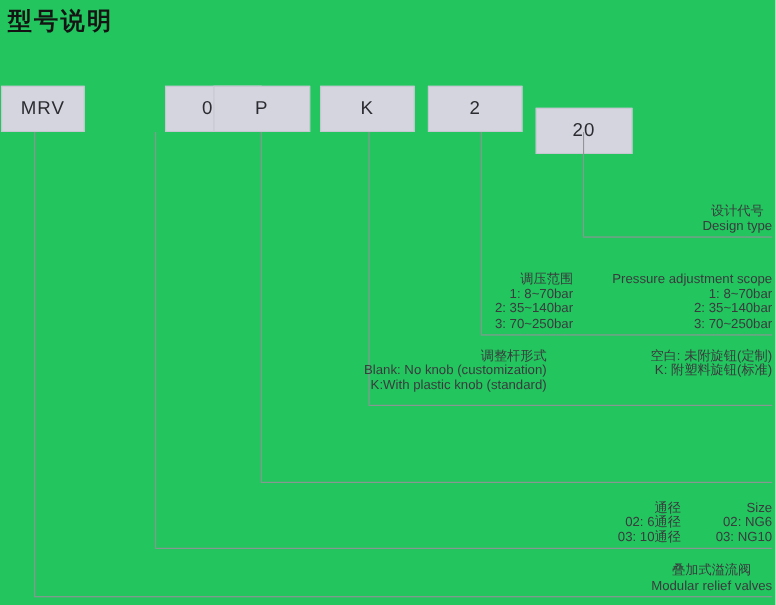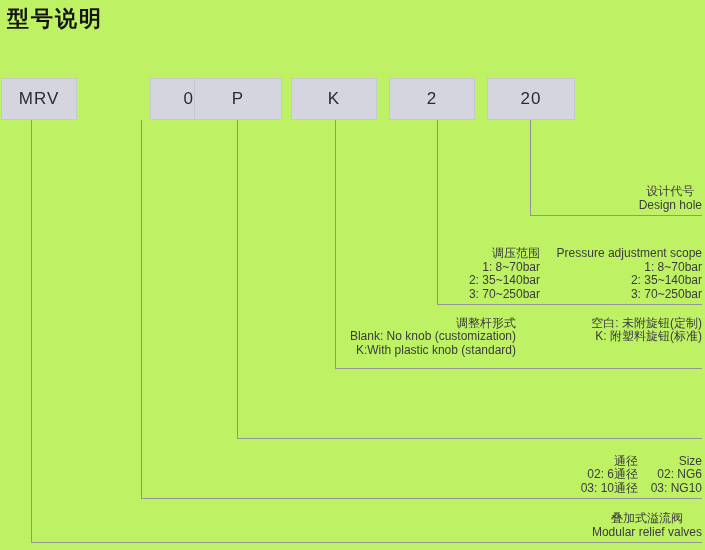--- a/index.html
+++ b/index.html
@@ -1,36 +1,36 @@
 <!DOCTYPE html>
 <html><head>
 <meta charset="utf-8">
 <style>
   html,body { margin:0; padding:0; background:#fff; }
   .page {
-    position:relative; width:705px; height:550px; background:#bef264;
+    position:relative; width:705px; height:550px; background:#22c55e;
     font-family:"Liberation Sans","DejaVu Sans",sans-serif; color:#3b3b3e;
     overflow:hidden;
   }
   .title {
     position:absolute; left:7px; top:4px;
     font-size:22px; font-weight:bold; color:#141414; letter-spacing:2px;
   }
   .mbox {
     position:absolute; top:78px; height:42px; box-sizing:border-box;
     background:#d4d5de; border:1px solid #c6c7d1;
     display:flex; align-items:center; justify-content:center;
     font-size:17px; color:#2b2b31; letter-spacing:1px;
   }
   #box-mrv {left:1px;   width:76px;}
   #box-02  {left:102px;  width:88px;margin-left:48px;}
   #box-p   {left:194px; width:88px;}
   #box-k   {left:291px; width:86px;}
   #box-2   {left:389px; width:86px;}
-  #box-20  {left:487px; width:88px;}
+  #box-20  {left:487px; width:88px;margin-top:20px;}
 
   .vline { position:absolute; width:1px; background:#93939a; top:120px; }
   #v-mrv {left:31px;  height:422px;}
   #v-02  {left:141px; height:378px;}
   #v-p   {left:237px; height:318px;}
   #v-k   {left:335px; height:248px;}
   #v-2   {left:437px; height:184px;}
   #v-20  {left:530px; height:95px;}
 
   .hline { position:absolute; height:1px; background:#93939a; }
@@ -39,21 +39,21 @@
   #h-k   {left:335px; top:368px; width:367px;}
   #h-p   {left:237px; top:438px; width:465px;}
   #h-02  {left:141px; top:498px; width:561px;}
   #h-mrv {left:31px;  top:542px; width:671px;}
 
   .label-block {
     position:absolute; right:3px;
     font-size:12px; line-height:13.5px; color:#3b3b3e;
   }
   .one-col span { display:block; text-align:center; white-space:pre; }
-  .two-col { display:grid; column-gap:2px; }
+  .two-col { display:grid; column-gap:21px; }
   .two-col span { text-align:right; white-space:pre; }
 
   #sec-design   { bottom:338px; }
   #sec-pressure { bottom:249px; grid-template-columns:auto 160px; }
   #sec-adjust   { bottom:193px; grid-template-columns:auto 184px; }
   #sec-function { bottom:115px; grid-template-columns:auto 178px; }
   #sec-size     { bottom:55px;  grid-template-columns:auto 62px;margin-left:20px;  }
   #sec-product  { bottom:11px; }
 </style>
 </head>
@@ -91,21 +91,21 @@
 
   <div class="hline" id="h-20"></div>
   <div class="hline" id="h-2"></div>
   <div class="hline" id="h-k"></div>
   <div class="hline" id="h-p"></div>
   <div class="hline" id="h-02"></div>
   <div class="hline" id="h-mrv"></div>
 
   <div class="label-block one-col" id="sec-design">
     <span>设计代号</span>
-    <span>Design hole</span>
+    <span>Design type</span>
   </div>
 
   <div class="label-block two-col" id="sec-pressure">
     <span>调压范围</span>
     <span>Pressure adjustment scope</span>
     <span>1: 8~70bar</span>
     <span>1: 8~70bar</span>
     <span>2: 35~140bar</span>
     <span>2: 35~140bar</span>
     <span>3: 70~250bar</span>

